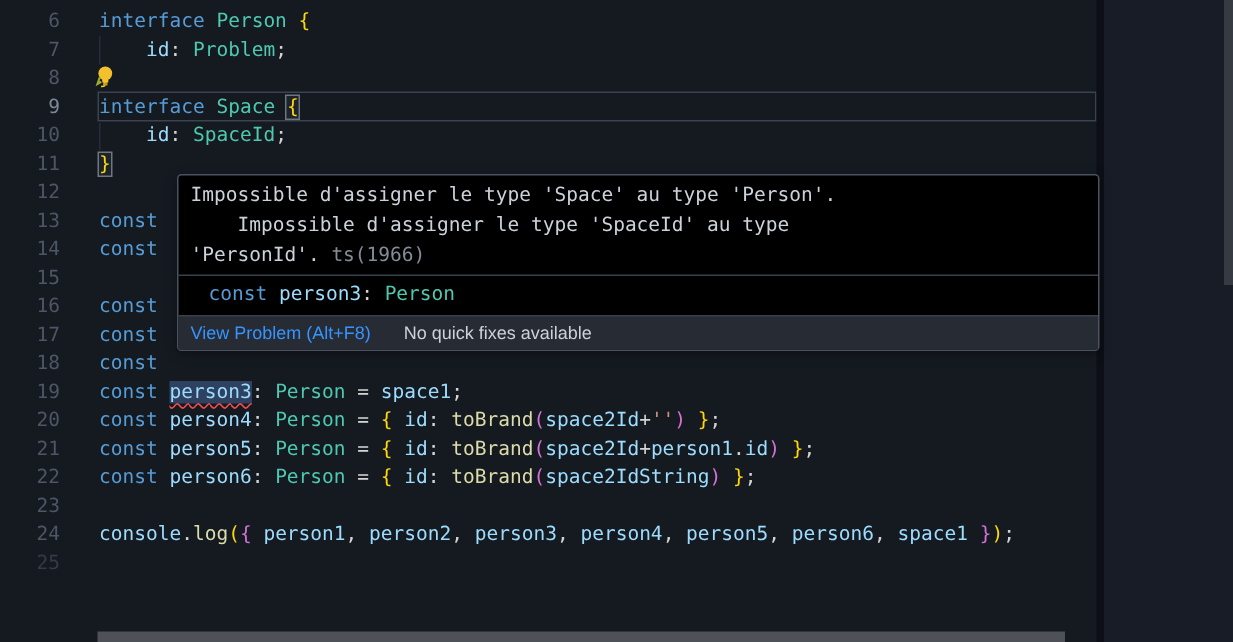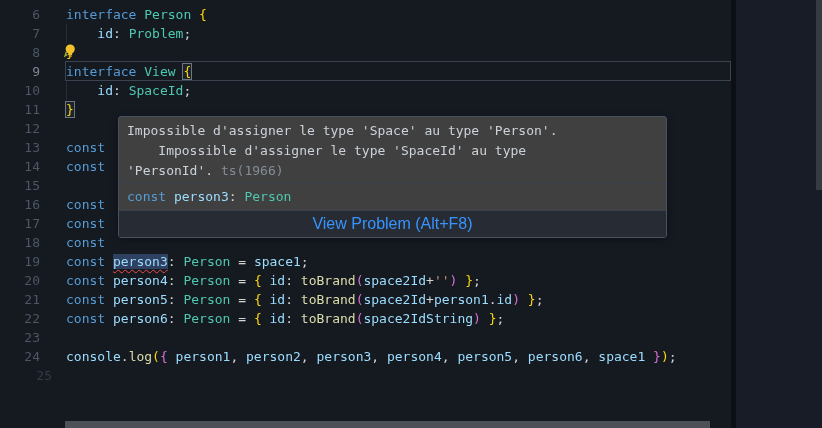--- a/index.html
+++ b/index.html
@@ -11,21 +11,21 @@
   .seam { position:absolute; left:731px; top:0; width:5px; height:428px; background:#0c0f15; }
   .right-panel { position:absolute; left:736px; top:0; width:86px; height:428px; background:#171c26; }
   .vscroll { position:absolute; left:816px; top:0; width:6px; height:190px; background:#363a43; }
   .hscroll { position:absolute; left:65px; top:421px; width:645px; height:7px; background:#4e5157; }
 
   
   #lines { position:absolute; left:0; top:-14px; width:731px; }
   .row { position:relative; height:19px; line-height:19px; white-space:pre; }
   .ln { position:absolute; left:0; top:0; width:40px; text-align:right; color:#4d5665; }
   .ln.active { color:#7d8796; }
-  .ln.dim { color:#333b47;margin-left:12px; }
+  .ln.dim { color:#333b47; }
   .code { position:absolute; left:66px; top:0; white-space:pre; }
 
   
   .kw   { color:#569cd6; }
   .type { color:#4ec9b0;margin-top:10px; }
   .var  { color:#9cdcfe;margin-top:44px; }
   .fn   { color:#dcdcaa; }
   .str  { color:#ce9178; }
   .pun  { color:#d4d4d4; }
   .b1   { color:#ffd70a; }
@@ -36,46 +36,46 @@
   
   .cur-line-box { position:absolute; left:65px; top:61px; width:666px; height:20px;
                   border:1px solid #3b4250; pointer-events:none; }
   .indent-guide { position:absolute; left:66px; width:1px; background:#262d39; }
   .ig-7  { top:24px; height:19px; }
   .ig-10 { top:82px; height:18px; }
 
   .bulb { position:absolute; left:62px; top:43px; width:16px; height:17px; }
 
   
-  .hover { position:absolute; left:118px; top:116px; width:549px; background:#404040;
+  .hover { position:absolute; left:118px; top:116px; width:615px; background:#000000;
            border:1px solid #4a5260; border-radius:3px; z-index:10; box-shadow:0 2px 8px rgba(0,0,0,.35); }
   .hover-msg { padding:4px 8px 2px 8px; color:#ccd2da; line-height:20px; white-space:pre; }
   .hover-msg .errcode { color:#848d97; }
-  .hover-decl { border-top:1px solid #3a414d; padding:3px 8px; line-height:20px; white-space:pre; }
+  .hover-decl { border-top:1px solid #3a414d; padding:3px 20px; line-height:20px; white-space:pre; }
   .hover-actions { border-top:1px solid #3a414d; background:#262b34; padding:4px 8px;
                    display:flex; align-items:center; gap:22px;
-                   font-family:"Liberation Sans","DejaVu Sans",sans-serif; font-size:16px;flex-direction:column; }
+                   font-family:"Liberation Sans","DejaVu Sans",sans-serif; font-size:12px; }
   .hover-link { color:#3794ff; cursor:pointer; }
   .hover-nofix { color:#ccd2da; }
 </style>
 </head>
 <body>
 
 <div id="stage">
 
   <div class="cur-line-box"></div>
   <div class="indent-guide ig-7"></div>
   <div class="indent-guide ig-10"></div>
 
   <div id="lines">
       <div class="row"><div class="ln">5</div><div class="code"></div></div>
       <div class="row"><div class="ln">6</div><div class="code"><span class="kw">interface</span><span class="pun"> </span><span class="type">Person</span><span class="pun"> </span><span class="b1">{</span></div></div>
       <div class="row"><div class="ln">7</div><div class="code"><span class="pun">    </span><span class="var">id</span><span class="pun">: </span><span class="type">Problem</span><span class="pun">;</span></div></div>
       <div class="row"><div class="ln">8</div><div class="code"><span class="b1">}</span></div></div>
-      <div class="row"><div class="ln active">9</div><div class="code"><span class="kw">interface</span><span class="pun"> </span><span class="type">View</span><span class="pun"> </span><span class="b1 boxed">{</span></div></div>
+      <div class="row"><div class="ln active">9</div><div class="code"><span class="kw">interface</span><span class="pun"> </span><span class="type">Space</span><span class="pun"> </span><span class="b1 boxed">{</span></div></div>
       <div class="row"><div class="ln">10</div><div class="code"><span class="pun">    </span><span class="var">id</span><span class="pun">: </span><span class="type">SpaceId</span><span class="pun">;</span></div></div>
       <div class="row"><div class="ln">11</div><div class="code"><span class="b1 boxed">}</span></div></div>
       <div class="row"><div class="ln">12</div><div class="code"></div></div>
       <div class="row"><div class="ln">13</div><div class="code"><span class="kw">const</span></div></div>
       <div class="row"><div class="ln">14</div><div class="code"><span class="kw">const</span></div></div>
       <div class="row"><div class="ln">15</div><div class="code"></div></div>
       <div class="row"><div class="ln">16</div><div class="code"><span class="kw">const</span></div></div>
       <div class="row"><div class="ln">17</div><div class="code"><span class="kw">const</span></div></div>
       <div class="row"><div class="ln">18</div><div class="code"><span class="kw">const</span></div></div>
       <div class="row"><div class="ln">19</div><div class="code"><span class="kw">const</span><span class="pun"> </span><span class="var wordhl">person3</span><span class="pun">: </span><span class="type">Person</span><span class="pun"> = </span><span class="var">space1</span><span class="pun">;</span></div></div>
@@ -97,16 +97,17 @@
   <div class="seam"></div>
   <div class="right-panel"></div>
   <div class="vscroll"></div>
   <div class="hscroll"></div>
 
   <div class="hover">
     <div class="hover-msg" id="hover-msg"><div>Impossible d'assigner le type 'Space' au type 'Person'.</div><div>    Impossible d'assigner le type 'SpaceId' au type</div><div>'PersonId'. <span class="errcode">ts(1966)</span></div></div>
     <div class="hover-decl" id="hover-decl"><span class="kw">const</span><span class="pun"> </span><span class="var">person3</span><span class="pun">: </span><span class="type">Person</span></div>
     <div class="hover-actions">
       <span class="hover-link">View Problem (Alt+F8)</span>
+      <span class="hover-nofix">No quick fixes available</span>
     </div>
   </div>
 
 </div>
 
 </body></html>

